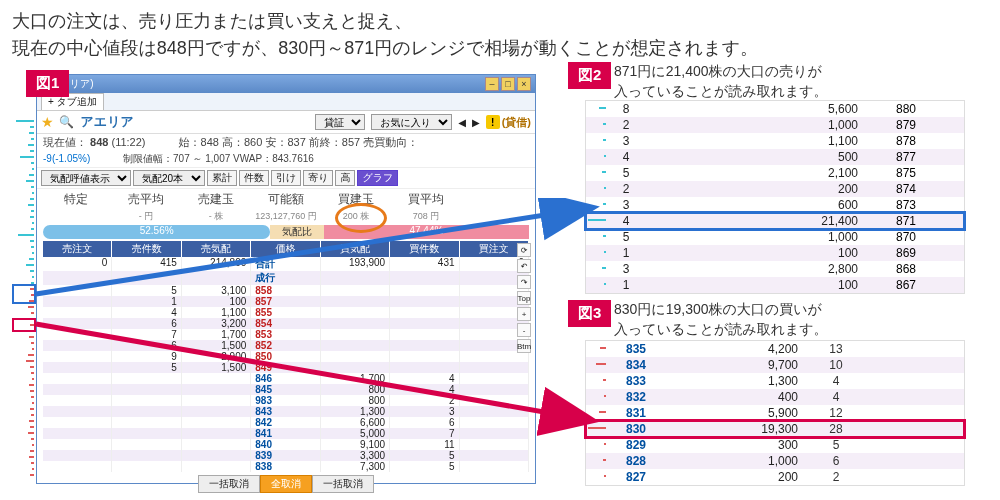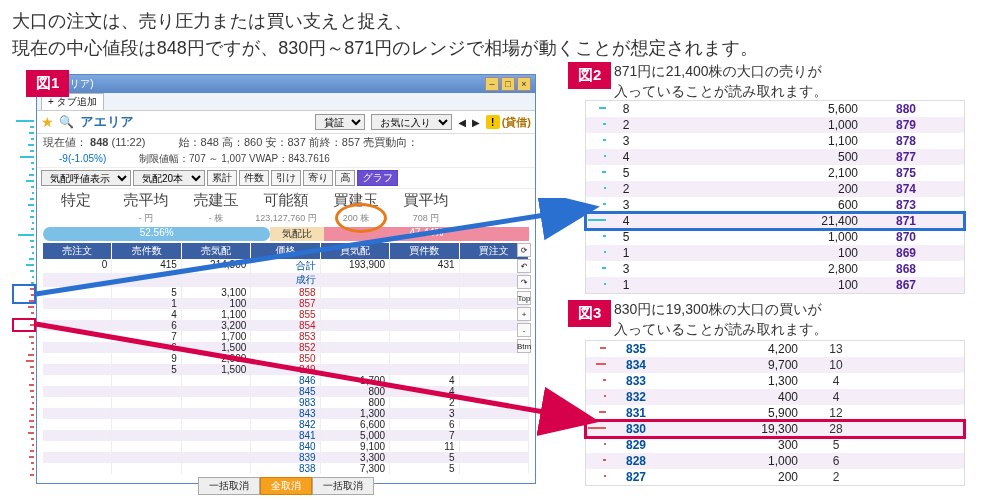--- a/index.html
+++ b/index.html
@@ -27,45 +27,45 @@
   .search-row { display:flex; align-items:center; gap:6px; padding:2px 4px; border-bottom:1px solid #ddd; }
   .star { color:#f0b020; font-size:14px; }
   .mag { color:#4888cc; font-size:12px; }
   .stock-name { color:#2a6fb0; font-weight:bold; font-size:13px; }
   .sel { border:1px solid #999; font-size:10px; padding:0 4px; height:16px; }
   .caution { color:#b07000; font-weight:bold; font-size:11px; display:flex; align-items:center; gap:2px;}
   .warn-icon { width:14px; height:14px; background:#f6c800; display:inline-flex; align-items:center; justify-content:center; color:#000; font-size:10px; border-radius:2px;}
   
   .info1, .info2 { padding:1px 6px; font-size:10px; color:#444;}
   .price-now { font-size:11px; }
-  .delta { color:#0070d0;margin-left:16px; }
+  .delta { color:#0070d0; }
   
   .opt-row { display:flex; align-items:center; gap:2px; padding:2px 4px; border-top:1px solid #eee; border-bottom:1px solid #eee; }
   .pill { border:1px solid #999; padding:0 4px; font-size:10px; background:#f5f5f5; }
   .pill.active { background:#6a4fcf; color:#fff; border-color:#5b3fcf; }
   .orange-ring { position:absolute; width:52px; height:30px; border:3px solid #e77a1a; border-radius:50%; left:298px; top:128px; z-index:40; pointer-events:none; }
   
-  .head-cols { display:flex; padding:2px 4px; font-size:15px; color:#444; }
+  .head-cols { display:flex; padding:2px 4px; font-size:12px; color:#444; }
   .head-cols > div { flex:1; text-align:center; }
   .subhead { display:flex; padding:0 4px; font-size:9px; color:#888; }
   .subhead > div { flex:1; text-align:center; }
   
   .ratio-bar { display:flex; margin:2px 6px; font-size:10px; color:#fff; }
   .ratio-bar .l { background:#7cc0e8; text-align:center;border-radius:7px; }
   .ratio-bar .m { background:#f5deb3; color:#333; text-align:center; width:60px; }
   .ratio-bar .r { background:#f08ca0; text-align:center; }
   
   .ordhead { display:flex; background:#3b5fa3; color:#fff; font-size:10px; margin:0 6px; }
   .ordhead > div { flex:1; text-align:center; border-right:1px solid #fff; padding:1px 11px; }
   
   .ordbody { margin:0 6px; max-height:230px; overflow:hidden; }
   .ordrow { display:flex; font-size:10px; }
   .ordrow:nth-child(even){ background:#f2ecf8; }
   .ordrow > div { flex:1; text-align:right; padding:0 4px; border-right:1px solid #eee; }
-  .ordrow .price { color:#0050a0; font-weight:normal; text-align:right; }
+  .ordrow .price { color:#0050a0; font-weight:bold; text-align:left; }
   .ordrow .price.red { color:#c02020; }
   
   .foot-btns { display:flex; justify-content:center; padding:3px 8px; }
   .fbtn { border:1px solid #aaa; padding:1px 10px; font-size:10px; background:#eee;}
   .fbtn.warn { background:#f6a020; color:#fff; border-color:#d78000;}
   
   
   .depth-margin { position:absolute; left:14px; top:120px; width:20px; height:360px; }
   .dbar { position:absolute; height:2px; }
   .dbar.cyan { background:#39c4d4; right:0; }
@@ -74,21 +74,21 @@
   .box-red-sm  { position:absolute; left:12px; top:318px; width:24px; height:14px; border:2px solid #d7004a; z-index:30;}
   
   
   .panel2 { position:absolute; left:585px; top:100px; width:380px; border:1px solid #ddd; background:#fff;}
   .panel3 { position:absolute; left:585px; top:340px; width:380px; border:1px solid #ddd; background:#fff;}
   .prow { display:flex; font-size:12px; }
   .prow:nth-child(even){ background:#f5eef8; }
   .prow > div { padding:1px 8px; text-align:right; }
   .prow .c1 { width:40px; text-align:center; }
   .prow .c2 { width:220px; }
-  .prow .c3 { width:80px; color:#4c1d95; font-weight:bold; text-align:center; }
+  .prow .c3 { width:80px; color:#000000; font-weight:normal; text-align:center; }
   .panel3 .prow .c2 { width:140px; }
   .panel3 .prow .c3 { width:60px; color:#333; font-weight:normal; }
   .panel3 .prow .cp { color:#0050a0; font-weight:bold; width:60px; text-align:center;}
   .hl-blue { outline:3px solid #2a70d0; outline-offset:-1px; }
   .hl-red  { outline:3px solid #d7004a; outline-offset:-1px; }
   .pmargin { width:20px; position:relative; }
   .pmargin .bar { position:absolute; height:2px; right:0; }
 
   
   svg.arrow { position:absolute; z-index:45; pointer-events:none; }

